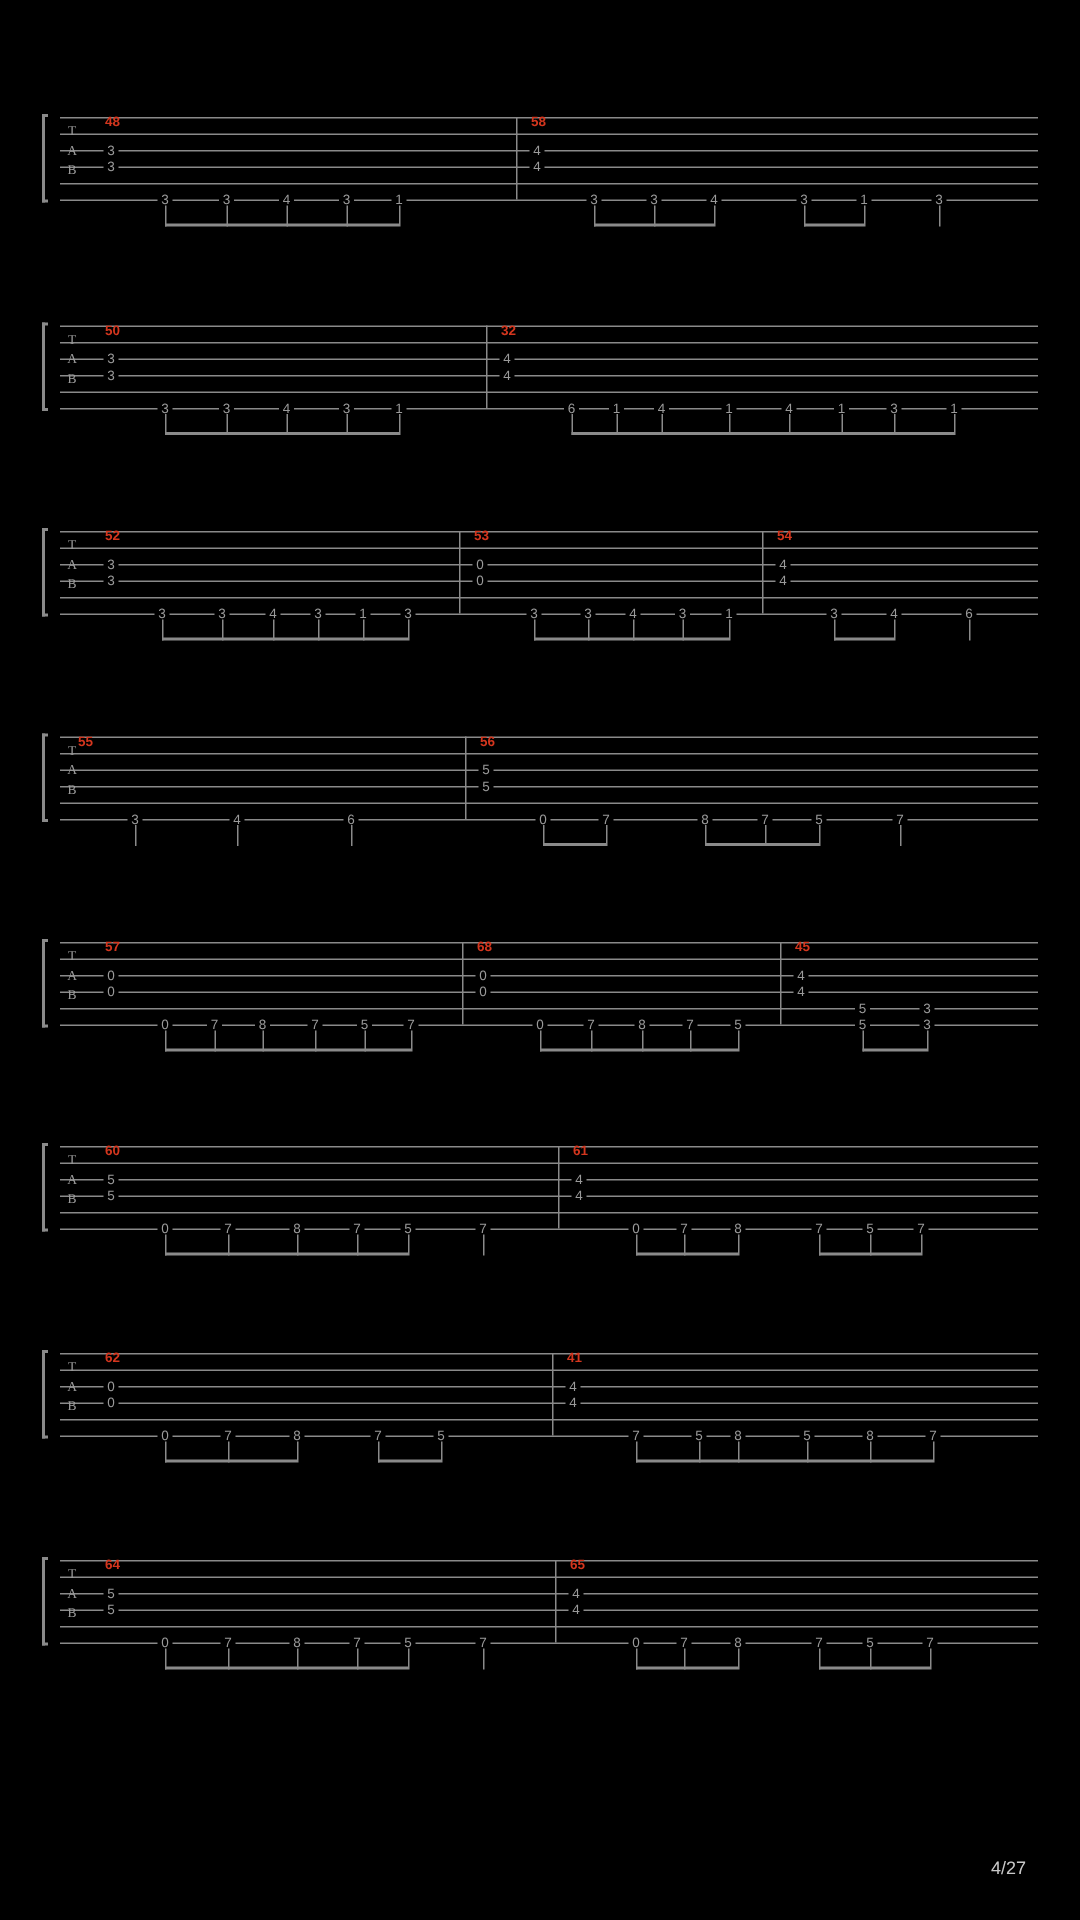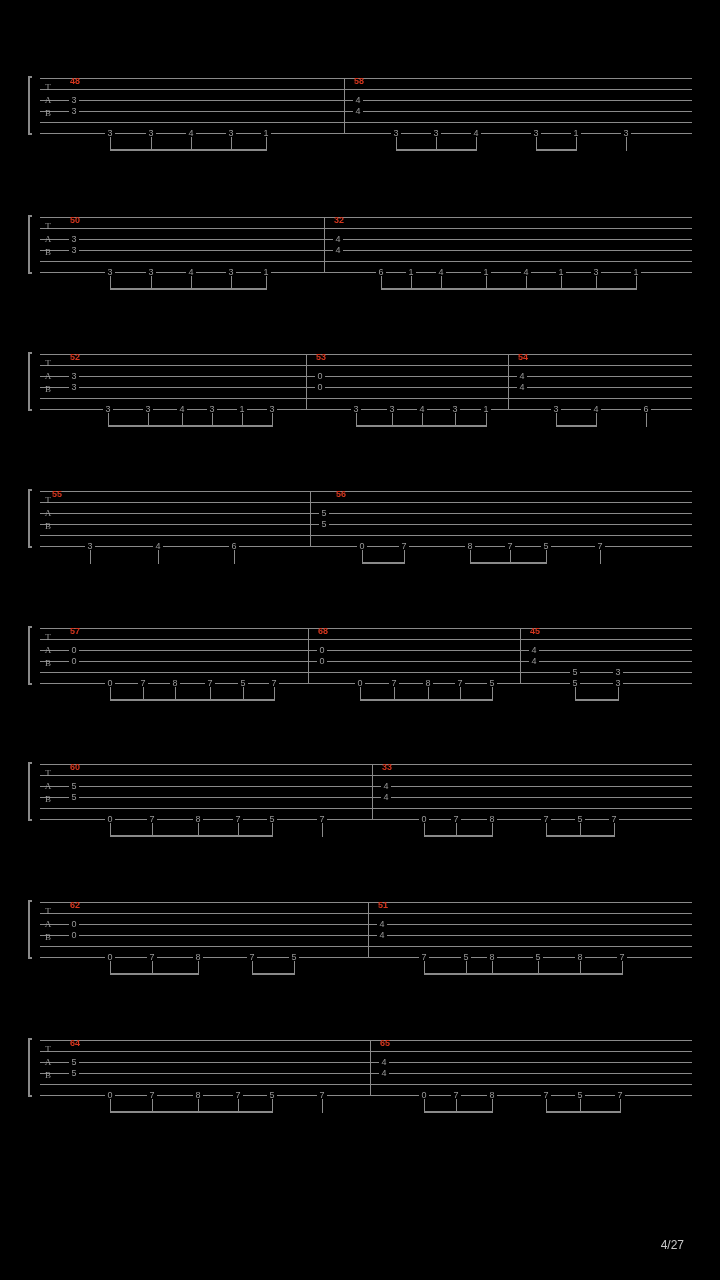--- a/index.html
+++ b/index.html
@@ -296,21 +296,21 @@
         <span>A</span>
         <span>B</span>
       </div>
       <div class="measnum" style="left: 24px; top: 0px;">55</div>
       <div class="fret" style="left: 62px; top: 65px;">3</div>
       <div class="fret" style="left: 130px; top: 65px;">4</div>
       <div class="fret" style="left: 206px; top: 65px;">6</div>
       <div class="stem" style="left: 62px; top: 73px; height: 14px;"></div>
       <div class="stem" style="left: 130px; top: 73px; height: 14px;"></div>
       <div class="stem" style="left: 206px; top: 73px; height: 14px;"></div>
-      <div class="measnum" style="left: 308px; top: 0px;">56</div>
+      <div class="measnum" style="left: 292px; top: 0px;">56</div>
       <div class="barline" style="left: 282px; top: 14px; height: 55px;"></div>
       <div class="chordnum" style="left: 296px; top: 32px;">5</div>
       <div class="chordnum" style="left: 296px; top: 43px;">5</div>
       <div class="fret" style="left: 334px; top: 65px;">0</div>
       <div class="fret" style="left: 376px; top: 65px;">7</div>
       <div class="fret" style="left: 442px; top: 65px;">8</div>
       <div class="fret" style="left: 482px; top: 65px;">7</div>
       <div class="fret" style="left: 518px; top: 65px;">5</div>
       <div class="fret" style="left: 572px; top: 65px;">7</div>
       <div class="stem" style="left: 334px; top: 73px; height: 14px;"></div>
@@ -404,21 +404,21 @@
       <div class="fret" style="left: 210px; top: 65px;">7</div>
       <div class="fret" style="left: 244px; top: 65px;">5</div>
       <div class="fret" style="left: 294px; top: 65px;">7</div>
       <div class="stem" style="left: 82px; top: 73px; height: 14px;"></div>
       <div class="stem" style="left: 124px; top: 73px; height: 14px;"></div>
       <div class="stem" style="left: 170px; top: 73px; height: 14px;"></div>
       <div class="stem" style="left: 210px; top: 73px; height: 14px;"></div>
       <div class="stem" style="left: 244px; top: 73px; height: 14px;"></div>
       <div class="stem" style="left: 294px; top: 73px; height: 14px;"></div>
       <div class="beam" style="left: 82px; width: 162px; top: 85px;"></div>
-      <div class="measnum" style="left: 354px; top: 0px;">33</div>
+      <div class="measnum" style="left: 354px; top: 0px;">61</div>
       <div class="barline" style="left: 344px; top: 14px; height: 55px;"></div>
       <div class="chordnum" style="left: 358px; top: 32px;">4</div>
       <div class="chordnum" style="left: 358px; top: 43px;">4</div>
       <div class="fret" style="left: 396px; top: 65px;">0</div>
       <div class="fret" style="left: 428px; top: 65px;">7</div>
       <div class="fret" style="left: 464px; top: 65px;">8</div>
       <div class="fret" style="left: 518px; top: 65px;">7</div>
       <div class="fret" style="left: 552px; top: 65px;">5</div>
       <div class="fret" style="left: 586px; top: 65px;">7</div>
       <div class="stem" style="left: 396px; top: 73px; height: 14px;"></div>
@@ -453,21 +453,21 @@
       <div class="fret" style="left: 170px; top: 65px;">8</div>
       <div class="fret" style="left: 224px; top: 65px;">7</div>
       <div class="fret" style="left: 266px; top: 65px;">5</div>
       <div class="stem" style="left: 82px; top: 73px; height: 14px;"></div>
       <div class="stem" style="left: 124px; top: 73px; height: 14px;"></div>
       <div class="stem" style="left: 170px; top: 73px; height: 14px;"></div>
       <div class="stem" style="left: 224px; top: 73px; height: 14px;"></div>
       <div class="stem" style="left: 266px; top: 73px; height: 14px;"></div>
       <div class="beam" style="left: 82px; width: 88px; top: 85px;"></div>
       <div class="beam" style="left: 224px; width: 42px; top: 85px;"></div>
-      <div class="measnum" style="left: 350px; top: 0px;">51</div>
+      <div class="measnum" style="left: 350px; top: 0px;">41</div>
       <div class="barline" style="left: 340px; top: 14px; height: 55px;"></div>
       <div class="chordnum" style="left: 354px; top: 32px;">4</div>
       <div class="chordnum" style="left: 354px; top: 43px;">4</div>
       <div class="fret" style="left: 396px; top: 65px;">7</div>
       <div class="fret" style="left: 438px; top: 65px;">5</div>
       <div class="fret" style="left: 464px; top: 65px;">8</div>
       <div class="fret" style="left: 510px; top: 65px;">5</div>
       <div class="fret" style="left: 552px; top: 65px;">8</div>
       <div class="fret" style="left: 594px; top: 65px;">7</div>
       <div class="stem" style="left: 396px; top: 73px; height: 14px;"></div>

